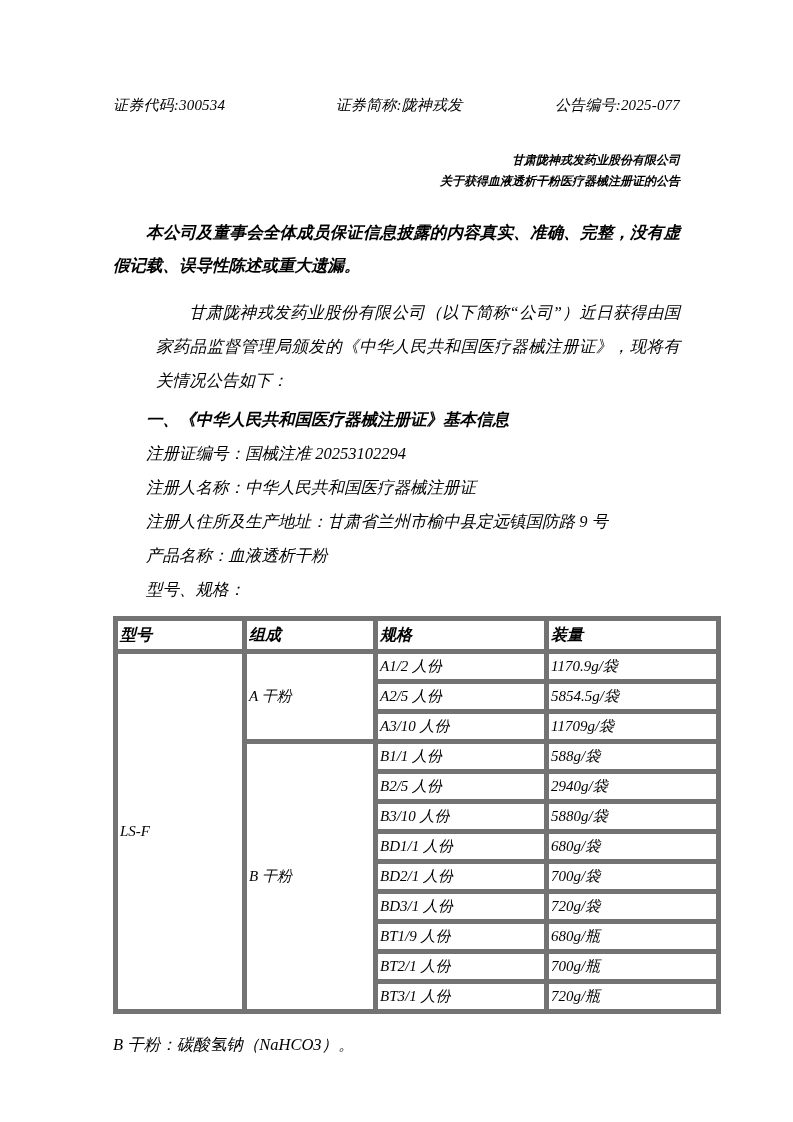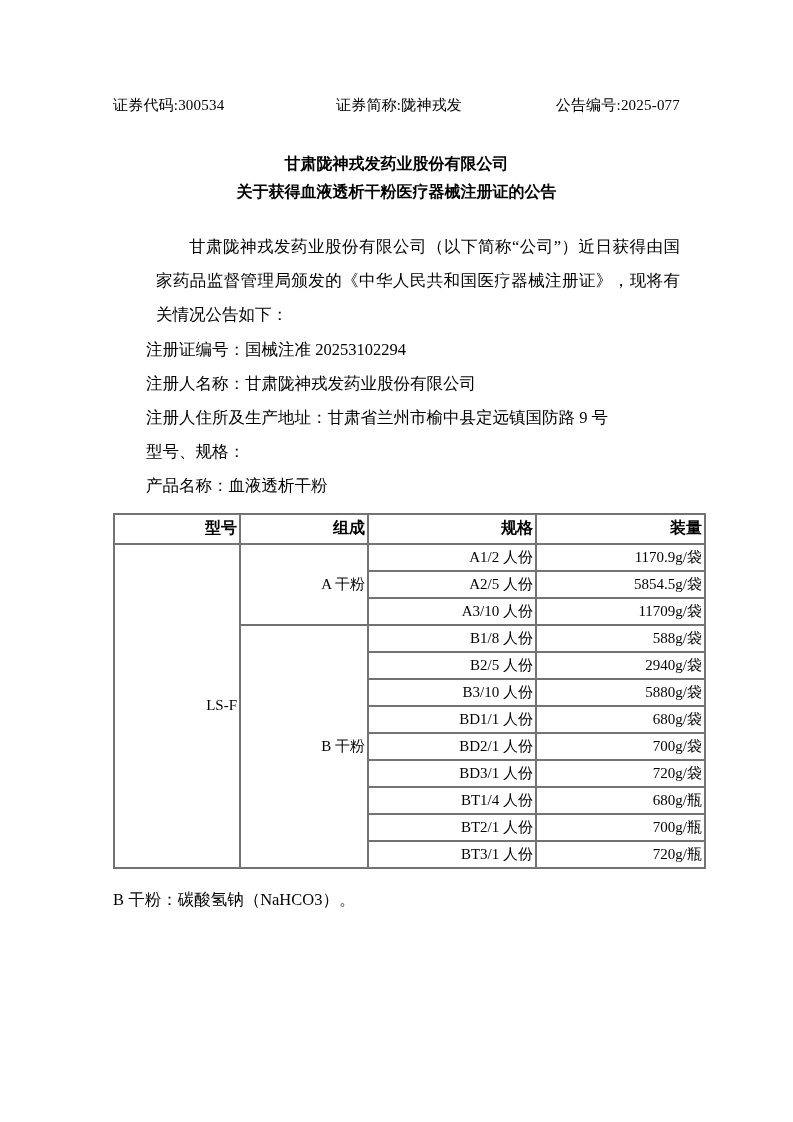--- a/index.html
+++ b/index.html
@@ -15,20 +15,21 @@
     position: relative;
     overflow: hidden;
   }
   .page {
     position: absolute;
     left: 0; top: 0;
     width: 793px;
     height: 1122px;
     padding: 0;
     box-sizing: border-box;
+    font-style: italic;
   }
   .content {
     position: absolute;
     left: 113px;
     top: 95px;
     width: 567px;
   }
   .header-row {
     display: flex;
     justify-content: space-between;
@@ -37,23 +38,23 @@
     margin-bottom: 34px;
     letter-spacing: 0.2px;
   }
   .header-row .hcell {
     white-space: nowrap;
   }
   .header-row .hcell.mid {
     margin-left: 18px;
   }
   .title-block {
-    text-align: center;
-    font-weight: bold;
-    font-size: 16px;
+    text-align: right;
+    font-weight: bold;
+    font-size: 12px;
     line-height: 1.75;
     margin-bottom: 24px;
   }
   .title-line {
     display: block;
   }
   .bold-para {
     font-weight: bold;
     font-size: 16.5px;
     line-height: 2.0;
@@ -82,22 +83,22 @@
     text-indent: 2em;
   }
   table.spec {
     border-collapse: collapse;
     width: 567px;
     margin-top: 10px;
     margin-bottom: 14px;
     table-layout: fixed;
   }
   table.spec td, table.spec th {
-    border: 2px solid #737373;
-    text-align: right;
+    border: 5px solid #737373;
+    text-align: left;
     font-size: 15px;
     font-weight: normal;
     height: 25px;
     padding: 0 2px;
     font-family: "Liberation Serif", "DejaVu Serif", serif;
   }
   table.spec thead td {
     font-weight: bold;
     height: 28px;
     font-size: 16px;
@@ -125,29 +126,31 @@
       <span class="hcell">证券代码:300534</span>
       <span class="hcell mid">证券简称:陇神戎发</span>
       <span class="hcell">公告编号:2025-077</span>
     </div>
 
     <div class="title-block">
       <span class="title-line">甘肃陇神戎发药业股份有限公司</span>
       <span class="title-line">关于获得血液透析干粉医疗器械注册证的公告</span>
     </div>
 
+    <div class="bold-para">本公司及董事会全体成员保证信息披露的内容真实、准确、完整，没有虚假记载、误导性陈述或重大遗漏。</div>
 
     <div class="para">甘肃陇神戎发药业股份有限公司（以下简称“公司”）近日获得由国家药品监督管理局颁发的《中华人民共和国医疗器械注册证》，现将有关情况公告如下：</div>
 
+    <div class="section-title">一、《中华人民共和国医疗器械注册证》基本信息</div>
 
     <div class="field-line">注册证编号：国械注准 20253102294</div>
-    <div class="field-line">注册人名称：甘肃陇神戎发药业股份有限公司</div>
+    <div class="field-line">注册人名称：中华人民共和国医疗器械注册证</div>
     <div class="field-line">注册人住所及生产地址：甘肃省兰州市榆中县定远镇国防路 9 号</div>
+    <div class="field-line">产品名称：血液透析干粉</div>
     <div class="field-line">型号、规格：</div>
-    <div class="field-line">产品名称：血液透析干粉</div>
 
     <table class="spec">
       <thead>
         <tr>
           <td class="col1">型号</td>
           <td class="col2">组成</td>
           <td class="col3">规格</td>
           <td class="col4">装量</td>
         </tr>
       </thead>
@@ -162,21 +165,21 @@
           <td class="col3">A2/5 人份</td>
           <td class="col4">5854.5g/袋</td>
         </tr>
         <tr>
           <td class="col3">A3/10 人份</td>
           <td class="col4">11709g/袋</td>
         </tr>
 
         <tr>
           <td class="col2" rowspan="9">B 干粉</td>
-          <td class="col3">B1/8 人份</td>
+          <td class="col3">B1/1 人份</td>
           <td class="col4">588g/袋</td>
         </tr>
         <tr>
           <td class="col3">B2/5 人份</td>
           <td class="col4">2940g/袋</td>
         </tr>
         <tr>
           <td class="col3">B3/10 人份</td>
           <td class="col4">5880g/袋</td>
         </tr>
@@ -186,21 +189,21 @@
         </tr>
         <tr>
           <td class="col3">BD2/1 人份</td>
           <td class="col4">700g/袋</td>
         </tr>
         <tr>
           <td class="col3">BD3/1 人份</td>
           <td class="col4">720g/袋</td>
         </tr>
         <tr>
-          <td class="col3">BT1/4 人份</td>
+          <td class="col3">BT1/9 人份</td>
           <td class="col4">680g/瓶</td>
         </tr>
         <tr>
           <td class="col3">BT2/1 人份</td>
           <td class="col4">700g/瓶</td>
         </tr>
         <tr>
           <td class="col3">BT3/1 人份</td>
           <td class="col4">720g/瓶</td>
         </tr>

